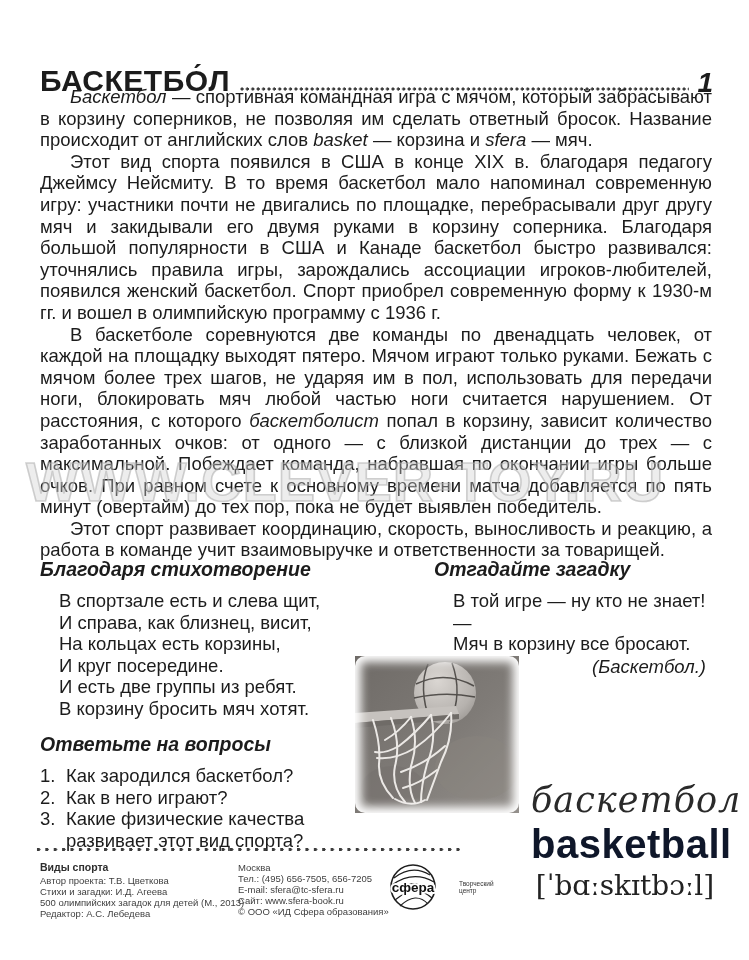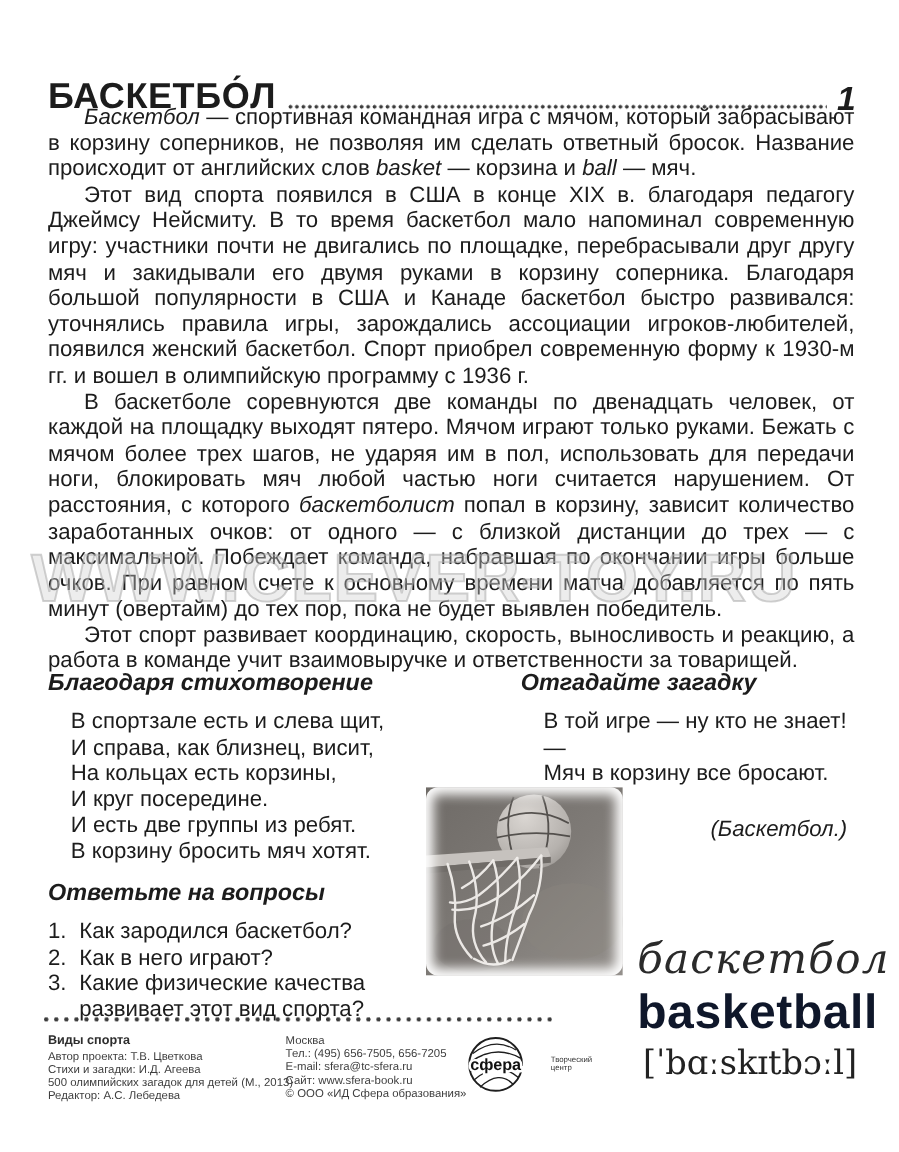--- a/index.html
+++ b/index.html
@@ -30,21 +30,21 @@
     font-weight:bold; font-size:56px; letter-spacing:1px;
     color:rgba(207,207,207,0.38); -webkit-text-stroke:1.6px rgba(172,172,172,0.55);
     pointer-events:none; z-index:5;
   }
 
   
   .col-left  { position:absolute; left:40px;  top:558px; width:335px; }
   .col-right { position:absolute; left:434px; top:558px; width:286px; }
   .sec-heading { font-style:italic; font-weight:bold; font-size:19.5px; margin-bottom:9px; }
   .line { font-size:18.5px; line-height:21.5px;margin-left:19px; }
-  .answer { font-style:italic; font-size:18.5px; line-height:23px; text-align:right; padding-right:14px;margin-top:24px; }
+  .answer { font-style:italic; font-size:18.5px; line-height:23px; text-align:right; padding-right:14px; }
 
   
   .questions { position:absolute; left:40px; top:733px; width:315px; }
   .q-item { display:flex; font-size:18.5px; line-height:21.5px; }
   .q-num { width:26px; flex:none; }
   .q-text { flex:1; }
 
   
   .photo { position:absolute; left:355px; top:656px; width:164px; height:157px; }
   .photo svg { display:block; width:100%; height:100%; }
@@ -75,21 +75,21 @@
 
 <div class="page">
 
   <div class="title-row">
     <span class="doc-title">БАСКЕТБО́Л</span>
     <span class="leader"></span>
     <span class="page-num">1</span>
   </div>
 
   <div class="article">
-    <p><span class="it">Баскетбол</span><span> — спортивная командная игра с мячом, который забрасывают в корзину соперников, не позволяя им сделать ответный бросок. Название происходит от английских слов </span><span class="it">basket</span><span> — корзина и </span><span class="it">ball</span><span> — мяч.</span></p>
+    <p><span class="it">Баскетбол</span><span> — спортивная командная игра с мячом, который забрасывают в корзину соперников, не позволяя им сделать ответный бросок. Название происходит от английских слов </span><span class="it">basket</span><span> — корзина и </span><span class="it">sfera</span><span> — мяч.</span></p>
     <p><span>Этот вид спорта появился в США в конце XIX в. благодаря педагогу Джеймсу Нейсмиту. В то время баскетбол мало напоминал современную игру: участники почти не двигались по площадке, перебрасывали друг другу мяч и закидывали его двумя руками в корзину соперника. Благодаря большой популярности в США и Канаде баскетбол быстро развивался: уточнялись правила игры, зарождались ассоциации игроков-любителей, появился женский баскетбол. Спорт приобрел современную форму к 1930-м гг. и вошел в олимпийскую программу с 1936 г.</span></p>
     <p><span>В баскетболе соревнуются две команды по двенадцать человек, от каждой на площадку выходят пятеро. Мячом играют только руками. Бежать с мячом более трех шагов, не ударяя им в пол, использовать для передачи ноги, блокировать мяч любой частью ноги считается нарушением. От расстояния, с которого </span><span class="it">баскетболист</span><span> попал в корзину, зависит количество заработанных очков: от одного — с близкой дистанции до трех — с максимальной. Побеждает команда, набравшая по окончании игры больше очков. При равном счете к основному времени матча добавляется по пять минут (овертайм) до тех пор, пока не будет выявлен победитель.</span></p>
     <p><span>Этот спорт развивает координацию, скорость, выносливость и реакцию, а работа в команде учит взаимовыручке и ответственности за товарищей.</span></p>
   </div>
 
   <div class="watermark">WWW.CLEVER-TOY.RU</div>
 
   <div class="col-left">
     <div class="sec-heading">Благодаря стихотворение</div>
     <div class="line">В спортзале есть и слева щит,</div>

